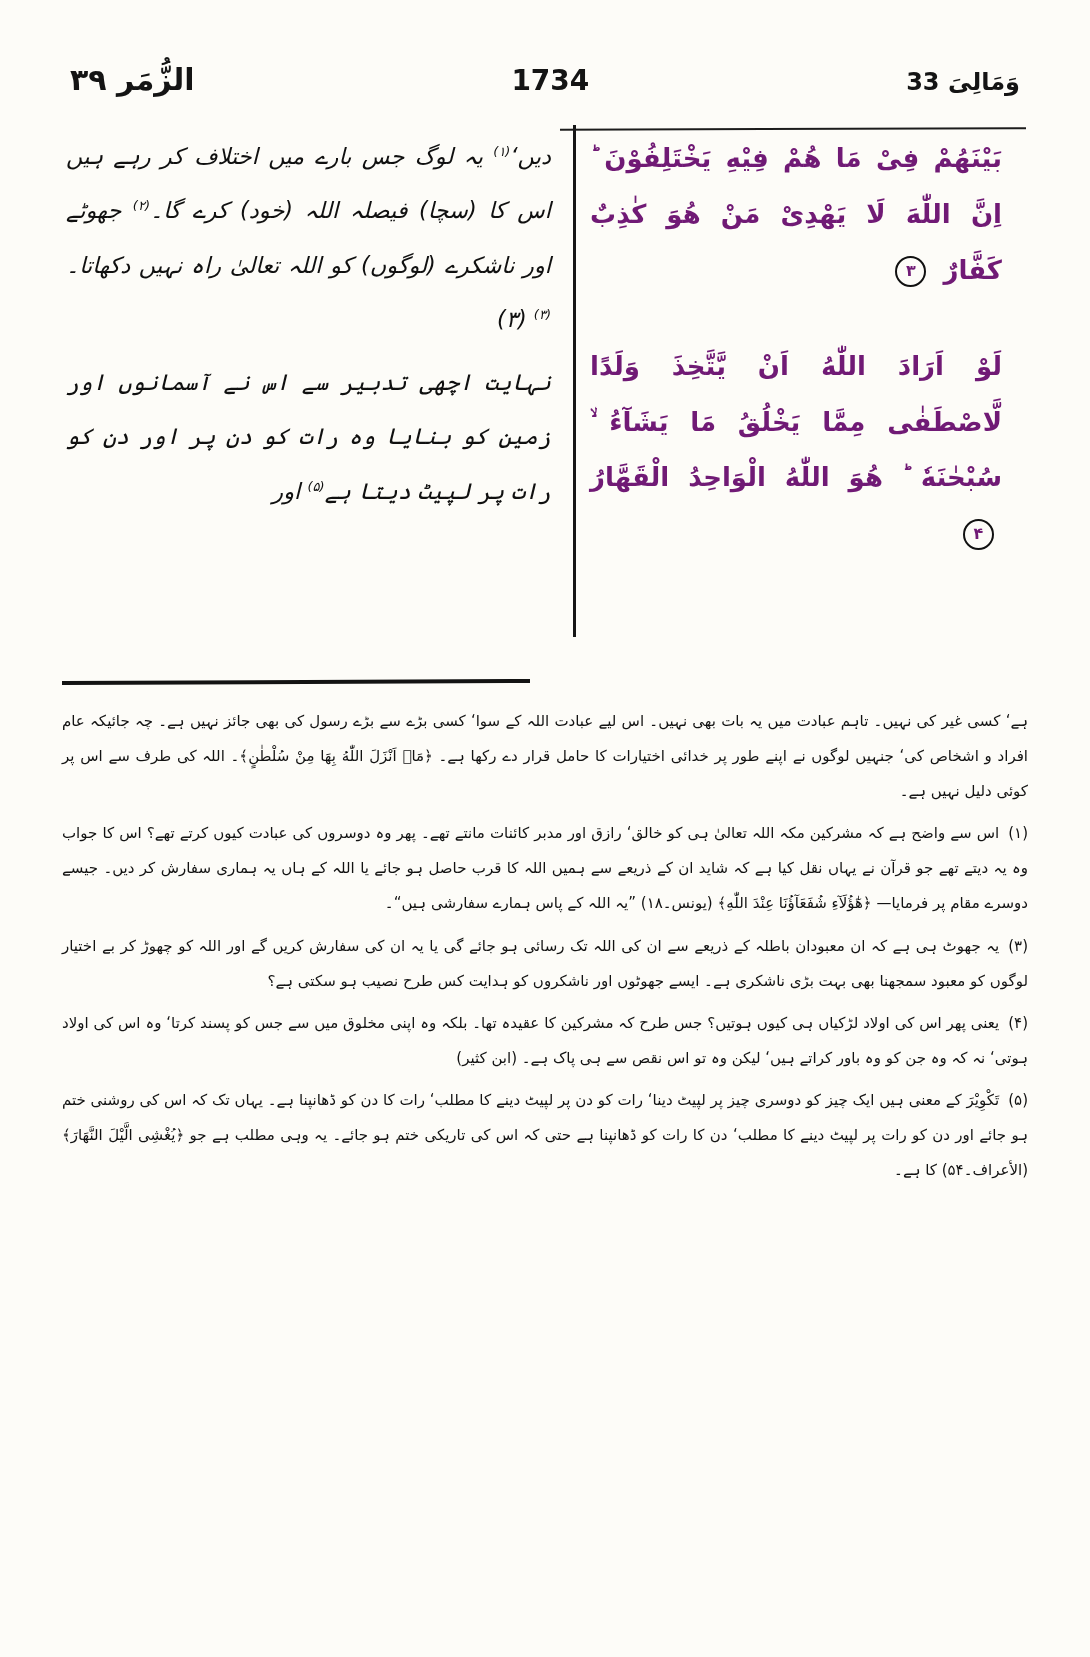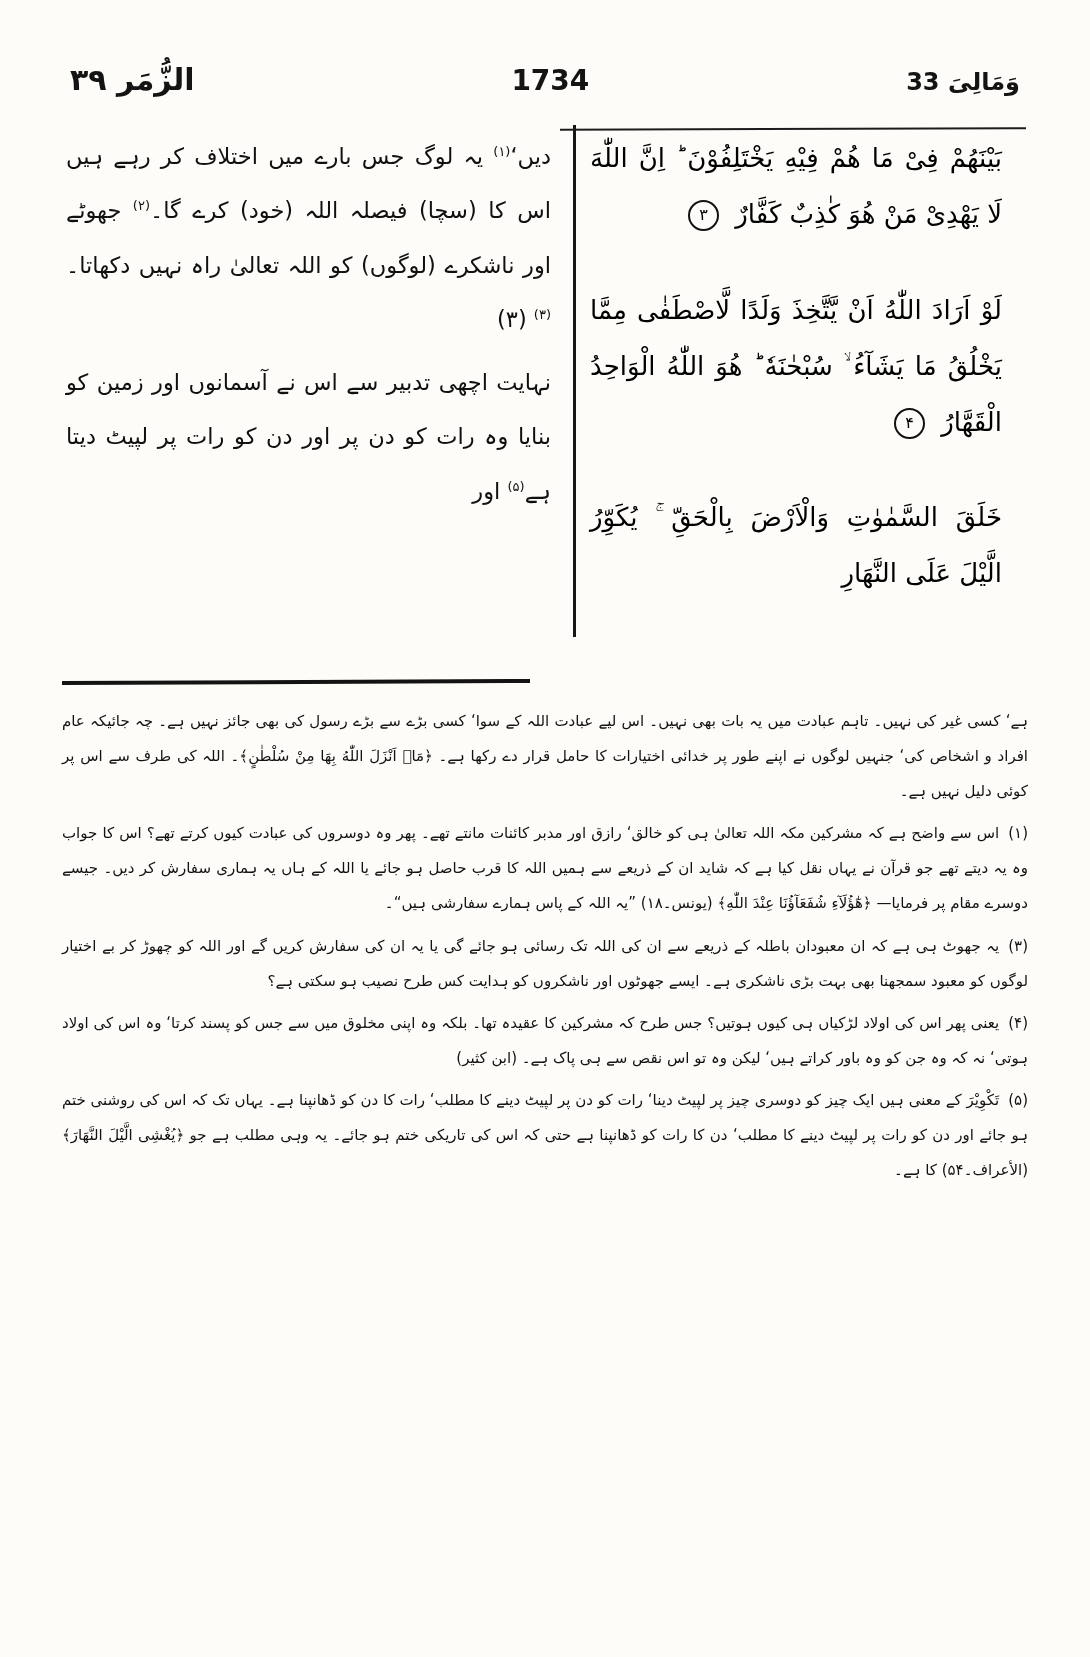--- a/index.html
+++ b/index.html
@@ -41,24 +41,24 @@
     margin-top: 26px;
     height: 545px;
   }
   .col-quran {
     width: 452px;
     padding: 8px 26px 0 14px;
   }
   .verse {
     margin: 0 0 40px 0;
     font-size: 26px;
-    font-weight: normal;
+    font-weight: bold;
     line-height: 2.15;
     text-align: justify;
-    color: #000000;
+    color: #701a75;
   }
   .verse-num {
     display: inline-block;
     width: 31px; height: 31px;
     border: 2.5px solid #111;
     border-radius: 50%;
     font-size: 16px;
     line-height: 26px;
     text-align: center;
     vertical-align: middle;
@@ -73,20 +73,21 @@
   .col-trans {
     flex: 1;
     padding: 6px 22px 0 4px;
   }
   .col-trans p {
     margin: 0 0 8px 0;
     font-size: 22.5px;
     line-height: 2.42;
     text-align: justify;
     color: #101010;
+    font-style: italic;
   }
   .fn-mark {
     font-size: 13px;
     line-height: 1;
     vertical-align: super;
   }
   
   .sep-rule {
     width: 468px; height: 4px;
     background: #131313;
@@ -113,21 +114,20 @@
     <div class="h-center">1734</div>
     <div class="h-left">الزُّمَر ۳۹</div>
   </div>
   <div class="header-rule"></div>
 
   <div class="main">
 
     <div class="col-quran">
       <p class="verse"><span>بَیْنَهُمْ فِیْ مَا هُمْ فِیْهِ یَخْتَلِفُوْنَ ؕ اِنَّ اللّٰهَ لَا یَهْدِیْ مَنْ هُوَ كٰذِبٌ كَفَّارٌ</span> <span class="verse-num">۳</span></p>
       <p class="verse"><span>لَوْ اَرَادَ اللّٰهُ اَنْ یَّتَّخِذَ وَلَدًا لَّاصْطَفٰی مِمَّا یَخْلُقُ مَا یَشَآءُ ۙ سُبْحٰنَهٗ ؕ هُوَ اللّٰهُ الْوَاحِدُ الْقَهَّارُ</span> <span class="verse-num">۴</span></p>
-      <p class="verse"><span>خَلَقَ السَّمٰوٰتِ وَالْاَرْضَ بِالْحَقِّ ۚ یُكَوِّرُ الَّیْلَ عَلَی النَّهَارِ</span></p>
     </div>
 
     <div class="vdivider"></div>
 
     <div class="col-trans">
       <p><span>دیں‘</span><sup class="fn-mark">(۱)</sup><span> یہ لوگ جس بارے میں اختلاف کر رہے ہیں اس کا (سچا) فیصلہ اللہ (خود) کرے گا۔</span><sup class="fn-mark">(۲)</sup><span> جھوٹے اور ناشکرے (لوگوں) کو اللہ تعالیٰ راہ نہیں دکھاتا۔</span><sup class="fn-mark">(۳)</sup><span> (۳)</span></p>
 
 
       <p><span>نہایت اچھی تدبیر سے اس نے آسمانوں اور زمین کو بنایا وہ رات کو دن پر اور دن کو رات پر لپیٹ دیتا ہے</span><sup class="fn-mark">(۵)</sup><span> اور</span></p>
     </div>

